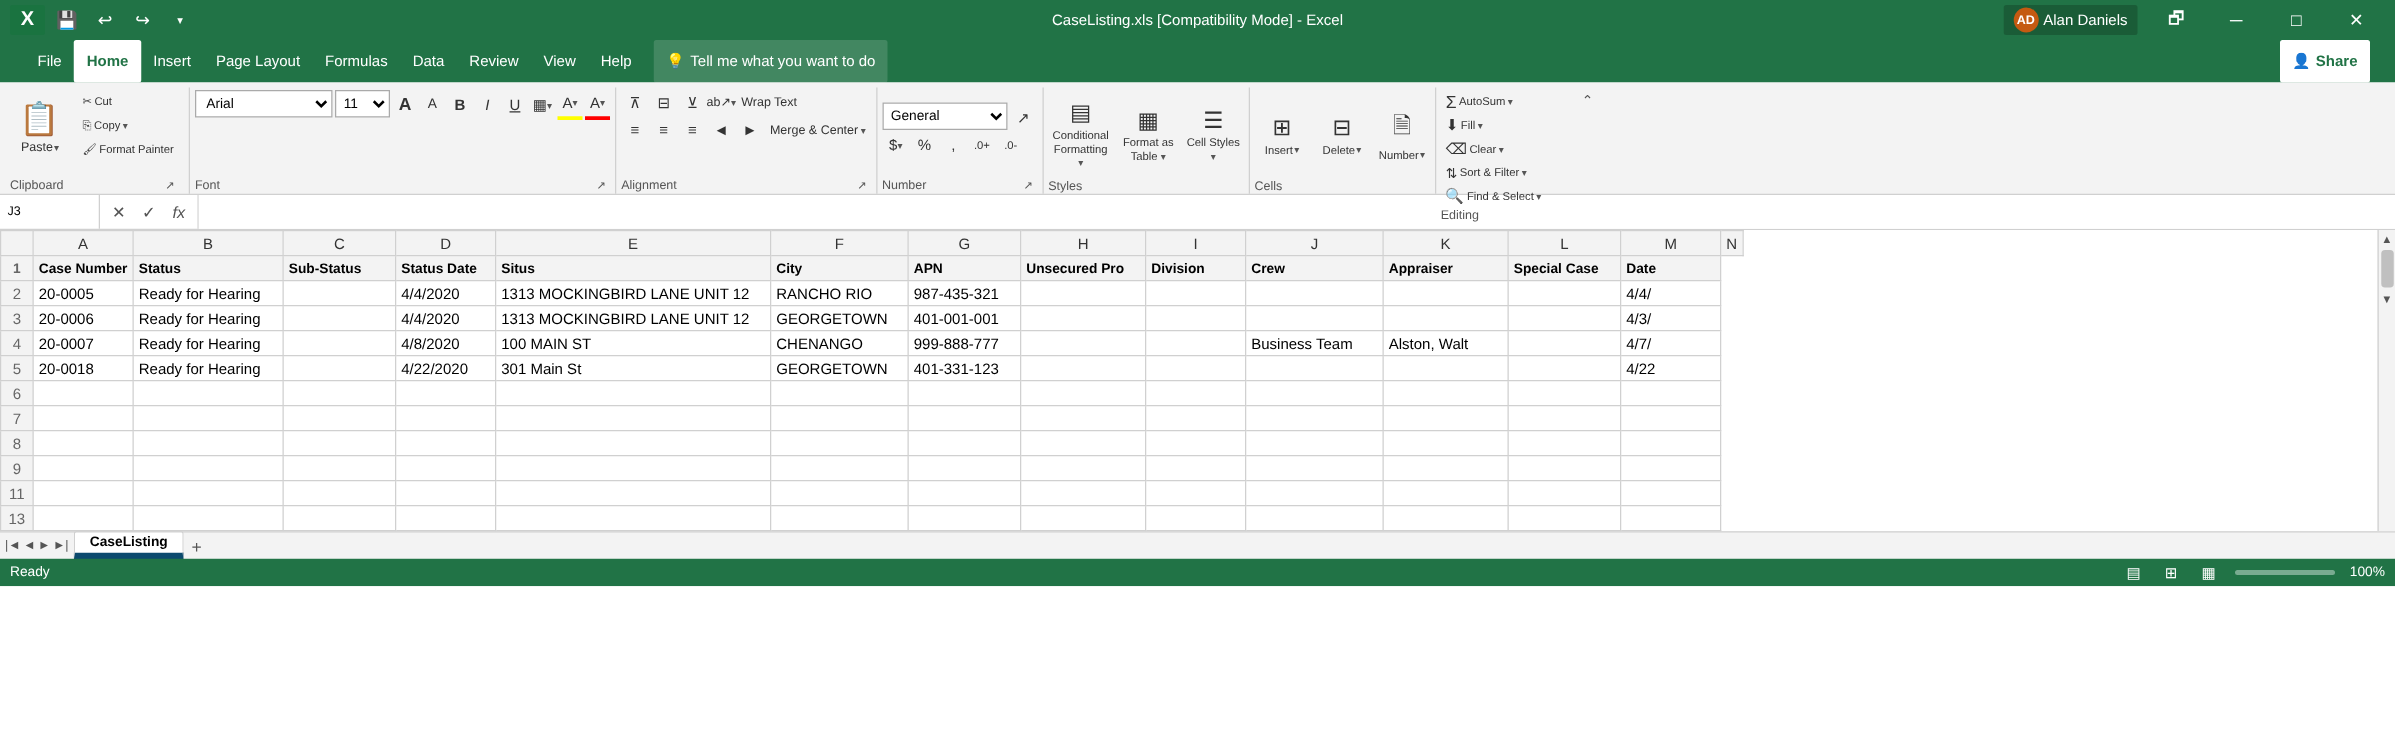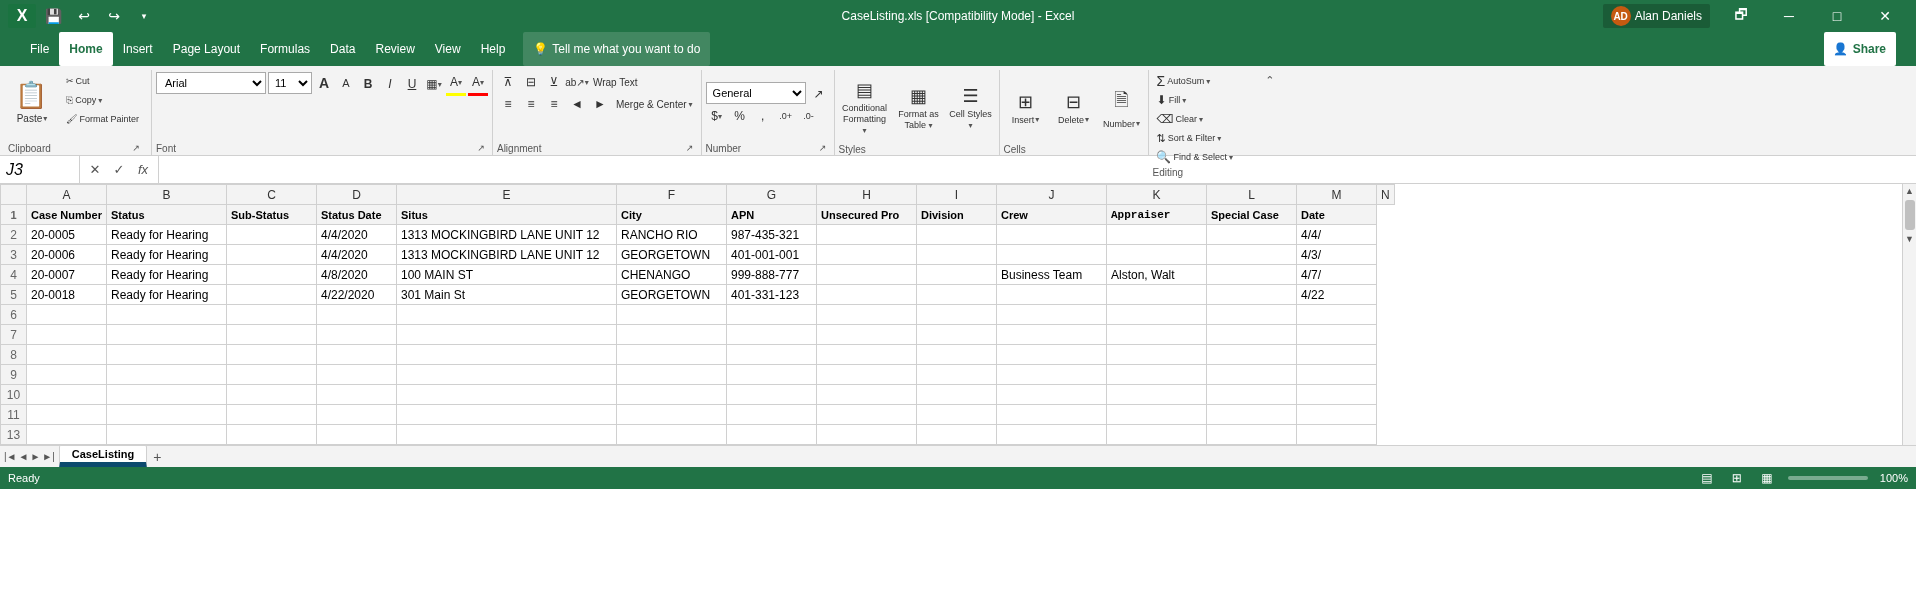--- a/index.html
+++ b/index.html
@@ -561,21 +561,21 @@
     </div>
     <div class="ribbon-group-footer">
       <span class="group-header-label">Editing</span>
       <span class="ribbon-collapse">⌃</span>
     </div>
   </div>
 </div>
 
 <div class="formula-bar">
   <div class="cell-ref-box">
-    <input type="text" value="J3" style="width: 100%; border: none; outline: none; font-size: 16px; font-style: italic;">
+    <input type="text" value="J3" style="width: 100%; border: none; outline: none; font-size: 10px;">
   </div>
   <div class="formula-btns">
     <div class="formula-btn">✕</div>
     <div class="formula-btn">✓</div>
     <div class="formula-btn" style="font-style:italic;">fx</div>
   </div>
   <input type="text" class="formula-input" value="" style="">
 </div>
 
 <div class="spreadsheet-wrapper">
@@ -622,21 +622,21 @@
             <td class="data-cell" style="font-weight: 600;">Case Number</td>
             <td class="data-cell" style="font-weight: 600;">Status</td>
             <td class="data-cell" style="font-weight: 600;">Sub-Status</td>
             <td class="data-cell" style="font-weight: 600;">Status Date</td>
             <td class="data-cell" style="font-weight: 600;">Situs</td>
             <td class="data-cell" style="font-weight: 600;">City</td>
             <td class="data-cell" style="font-weight: 600;">APN</td>
             <td class="data-cell" style="font-weight: 600;">Unsecured Pro</td>
             <td class="data-cell" style="font-weight: 600;">Division</td>
             <td class="data-cell" style="font-weight: 600;">Crew</td>
-            <td class="data-cell" style="font-weight: 600; font-family: Liberation Mono, monospace;">Appraiser</td>
+            <td class="data-cell" style="font-weight: 600;">Appraiser</td>
             <td class="data-cell" style="font-weight: 600;">Special Case</td>
             <td class="data-cell" style="font-weight: 600;">Date</td>
           </tr>
           <tr>
             <td class="row-num">2</td>
             <td class="data-cell">20-0005</td>
             <td class="data-cell">Ready for Hearing</td>
             <td class="data-cell"></td>
             <td class="data-cell">4/4/2020</td>
             <td class="data-cell">1313 MOCKINGBIRD LANE UNIT 12</td>
@@ -740,36 +740,20 @@
             <td class="data-cell"></td>
             <td class="data-cell"></td>
             <td class="data-cell"></td>
             <td class="data-cell"></td>
             <td class="data-cell"></td>
             <td class="data-cell"></td>
             <td class="data-cell"></td>
           </tr>
           <tr>
             <td class="row-num">9</td>
-            <td class="data-cell"></td>
-            <td class="data-cell"></td>
-            <td class="data-cell"></td>
-            <td class="data-cell"></td>
-            <td class="data-cell"></td>
-            <td class="data-cell"></td>
-            <td class="data-cell"></td>
-            <td class="data-cell"></td>
-            <td class="data-cell"></td>
-            <td class="data-cell"></td>
-            <td class="data-cell"></td>
-            <td class="data-cell"></td>
-            <td class="data-cell"></td>
-          </tr>
-          <tr>
-            <td class="row-num">10</td>
             <td class="data-cell"></td>
             <td class="data-cell"></td>
             <td class="data-cell"></td>
             <td class="data-cell"></td>
             <td class="data-cell"></td>
             <td class="data-cell"></td>
             <td class="data-cell"></td>
             <td class="data-cell"></td>
             <td class="data-cell"></td>
             <td class="data-cell"></td>

